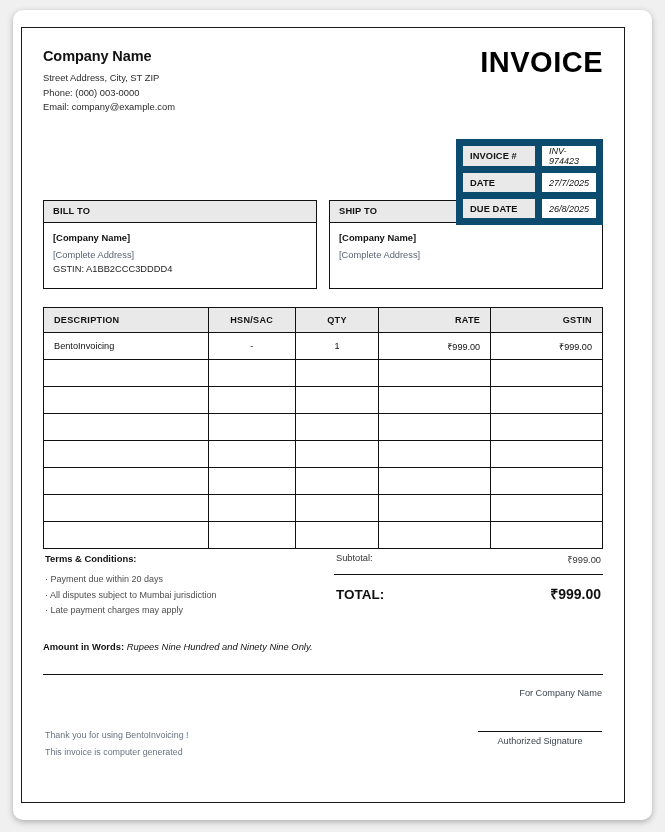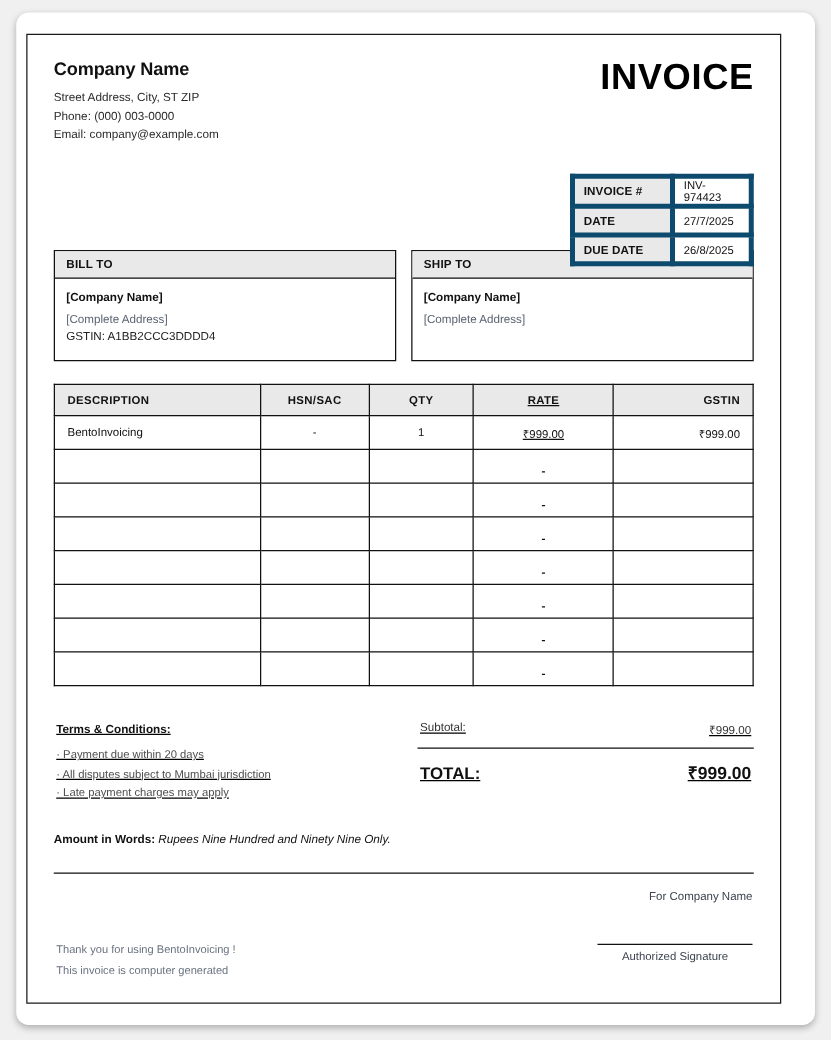--- a/index.html
+++ b/index.html
@@ -66,35 +66,36 @@
 
   
   .meta-table {
     position: absolute;
     right: 21px;
     top: 111px;
     border-collapse: collapse;
     width: 147px;
   }
   .meta-table td {
-    border: 4px solid #0c4a6e;
+    border: 7px solid #0c4a6e;
     height: 19px;
     padding: 0 7px;
     font-size: 9.3px;
     color: #111;
   }
   .meta-table td.meta-k {
     background: #e9e9e9;
     font-weight: bold;
     width: 62px;
     letter-spacing: 0.1px;
   }
   .meta-table td.meta-v {
     background: #fff;
     font-size: 9px;
+    font-style: italic;
   }
 
   
   .parties {
     display: flex;
     gap: 12px;
     margin-top: 80px;
   }
   .party-box {
     flex: 1;
@@ -150,30 +151,29 @@
   }
   .items th {
     background: #e9e9e9;
     font-weight: bold;
     letter-spacing: 0.3px;
     height: 25px;
   }
   .c-desc  { width: 29.5%; text-align: left; }
   .c-hsn   { width: 15.5%; text-align: center; }
   .c-qty   { width: 15%;   text-align: center; }
-  .c-rate  { width: 20%;   text-align: center; text-decoration: underline; }
+  .c-rate  { width: 20%;   text-align: right; }
   .c-amt   { width: 20%;   text-align: right; }
   .items td.c-desc { font-size: 9.2px; }
   .items tr.empty td { height: 27px; }
 
   
   .mid {
     display: flex;
-    margin-top: 28px;
-    text-decoration: underline;
+    margin-top: 4px;
   }
   .terms {
     width: 50%;
     padding-left: 2px;
   }
   .terms-title {
     font-size: 9.4px;
     font-weight: bold;
     color: #111;
     margin-bottom: 8px;

